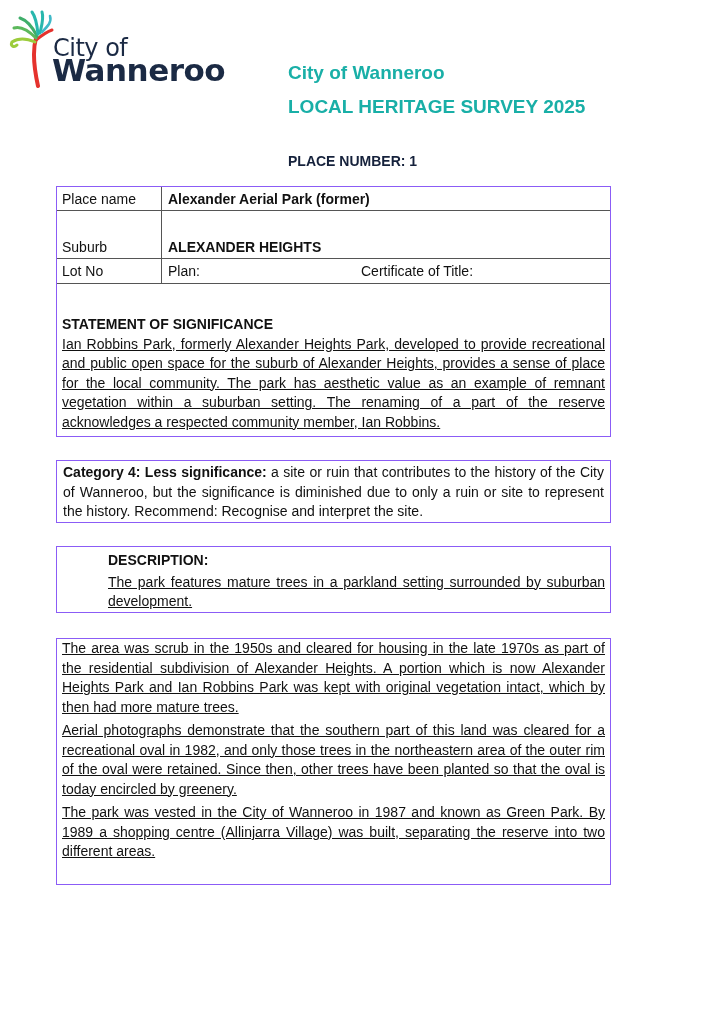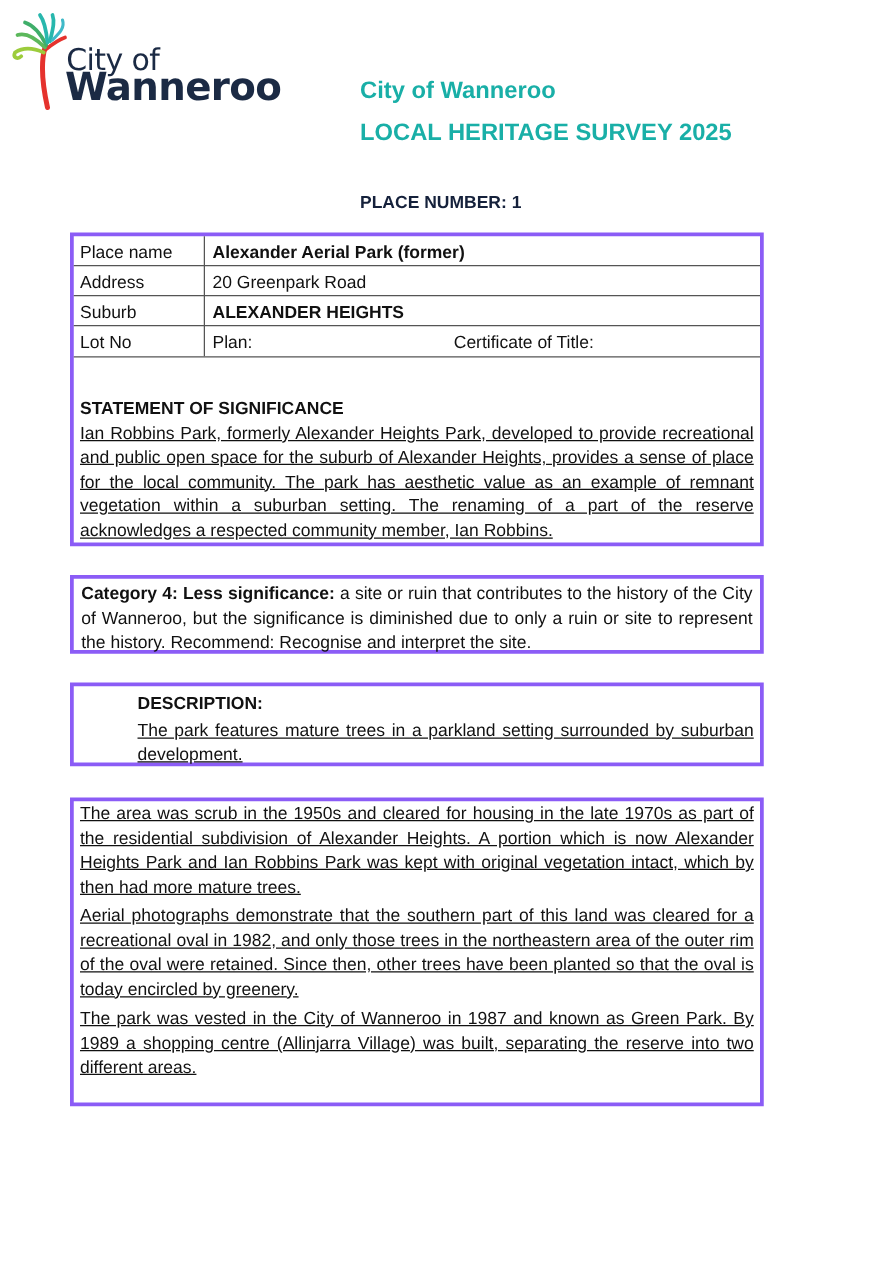--- a/index.html
+++ b/index.html
@@ -64,21 +64,21 @@
       left: 288px;
       top: 153px;
       font-size: 14px;
       font-weight: bold;
       color: #15213b;
     }
     .box {
       position: absolute;
       left: 56px;
       width: 555px;
-      border: 3px solid #8b5cf6;
+      border: 1px solid #8b5cf6;
       box-sizing: border-box;
       font-size: 14px;
       line-height: 19.5px;
     }
     .info-table {
       top: 186px;
       height: 251px;
     }
     .row {
       position: absolute;
@@ -159,24 +159,20 @@
 <div class="hdr-title">LOCAL HERITAGE SURVEY 2025</div>
 <div class="place-number">PLACE NUMBER: 1</div>
 
 <div class="box info-table">
   <div class="col-div"></div>
 
   <div class="row" style="top:0;height:24px;">
     <span class="lbl">Place name</span>
     <span class="val bold">Alexander Aerial Park (former)</span>
   </div>
-  <div class="row" style="top:24px;height:24px;">
-    <span class="lbl">Address</span>
-    <span class="val">20 Greenpark Road</span>
-  </div>
   <div class="row" style="top:48px;height:24px;">
     <span class="lbl">Suburb</span>
     <span class="val bold">ALEXANDER HEIGHTS</span>
   </div>
   <div class="row" style="top:72px;height:25px;">
     <span class="lbl">Lot No</span>
     <span class="val">Plan:</span>
     <span class="val2">Certificate of Title:</span>
   </div>
   <div style="position:absolute;top:125px;left:0;right:0;">

